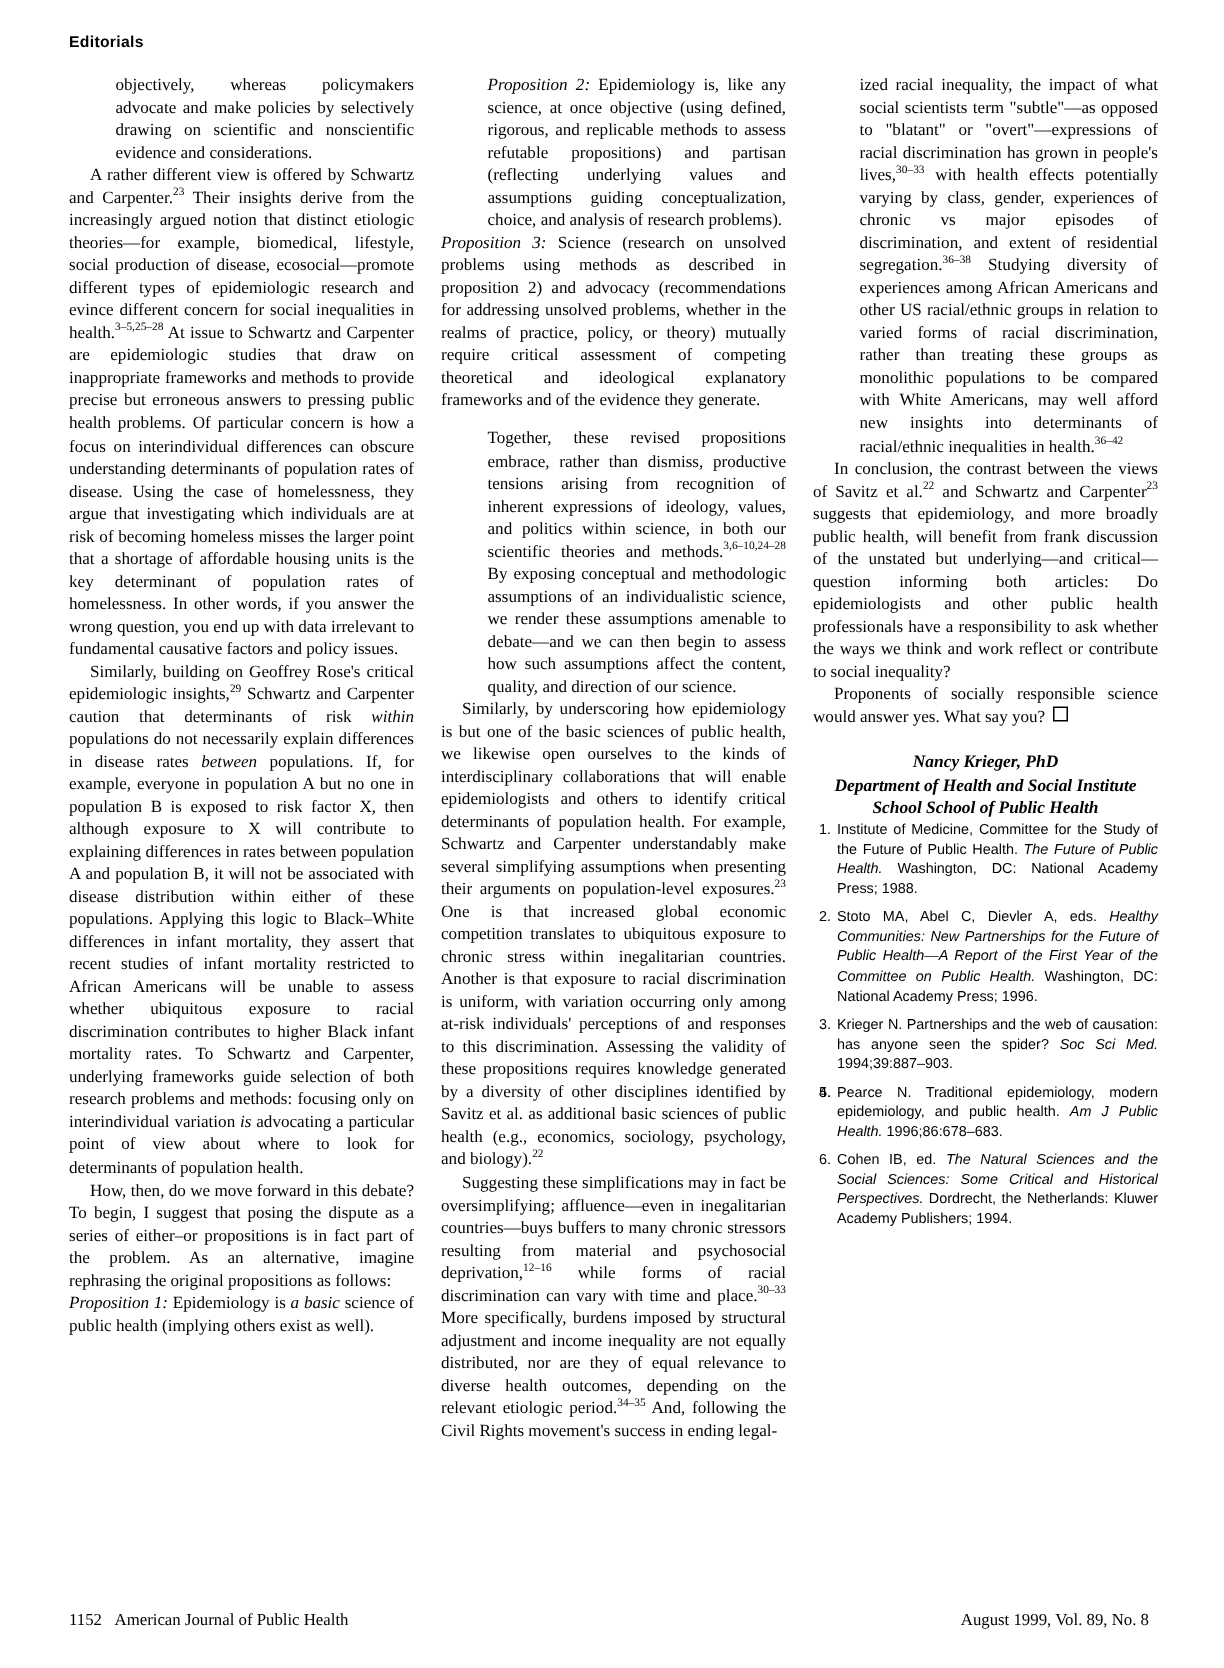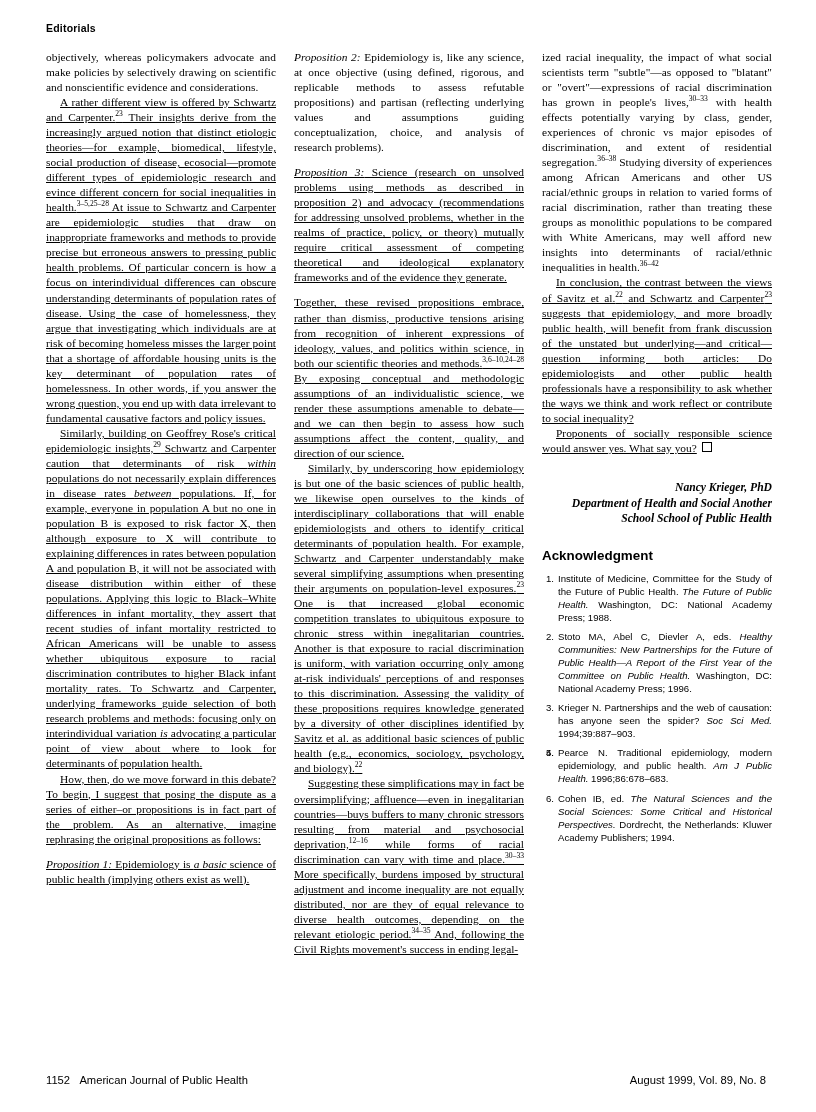--- a/index.html
+++ b/index.html
@@ -46,45 +46,44 @@
     text-align: justify;
     -webkit-hyphens: auto;
     hyphens: auto;
   }
   .col p {
     margin: 0;
     text-indent: 14px;
   }
   .col p.noindent {
     text-indent: 0;
+    margin-left: 31px;
   }
   .col p.prop {
     text-indent: 0;
-    margin-top: 10px;
   }
   .col p + p {
     margin-top: 0;
-    text-decoration: underline;
   }
   .col p.spaced {
     margin-top: 10px;
   }
   i, em { font-style: italic; }
   sup {
     font-size: 7.6px;
     vertical-align: super;
     line-height: 0;
   }
   .sig {
-    text-align: right;
+    text-align: center;
     font-style: italic;
     font-weight: bold;
     font-size: 11.6px;
     line-height: 1.36;
-    margin-top: 24px;
+    margin-top: 14px;
   }
   .sec-head {
     font-family: "Liberation Sans", sans-serif;
     font-weight: bold;
     font-size: 13.4px;
     margin-top: 20px;
     margin-bottom: 7px;
   }
   .ack-body {
     font-family: "Liberation Sans", sans-serif;
@@ -116,21 +115,21 @@
     height: 8px;
     border: 1px solid #000;
     margin-left: 5px;
     vertical-align: 0px;
   }
   .footer {
     position: absolute;
     left: 46px;
     right: 42px;
     bottom: 26px;
-    font-family: Liberation Sans, sans-serif;
+    font-family: Liberation Serif, serif;
     font-size: 11.2px;
     display: flex;
     justify-content: space-between;
   }
   .footer .left { }
   .footer .right { }
 </style>
 </head>
 <body>
 
@@ -156,25 +155,24 @@
       <p><span>Suggesting these simplifications may in fact be oversimplifying; affluence—even in inegalitarian countries—buys buffers to many chronic stressors resulting from material and psychosocial deprivation,</span><sup>12–16</sup><span> while forms of racial discrimination can vary with time and place.</span><sup>30–33</sup><span> More specifically, burdens imposed by structural adjustment and income inequality are not equally distributed, nor are they of equal relevance to diverse health outcomes, depending on the relevant etiologic period.</span><sup>34–35</sup><span> And, following the Civil Rights movement's success in ending legal-</span></p>
     </div>
 
     <div class="col">
       <p class="noindent"><span>ized racial inequality, the impact of what social scientists term "subtle"—as opposed to "blatant" or "overt"—expressions of racial discrimination has grown in people's lives,</span><sup>30–33</sup><span> with health effects potentially varying by class, gender, experiences of chronic vs major episodes of discrimination, and extent of residential segregation.</span><sup>36–38</sup><span> Studying diversity of experiences among African Americans and other US racial/ethnic groups in relation to varied forms of racial discrimination, rather than treating these groups as monolithic populations to be compared with White Americans, may well afford new insights into determinants of racial/ethnic inequalities in health.</span><sup>36–42</sup></p>
       <p><span>In conclusion, the contrast between the views of Savitz et al.</span><sup>22</sup><span> and Schwartz and Carpenter</span><sup>23</sup><span> suggests that epidemiology, and more broadly public health, will benefit from frank discussion of the unstated but underlying—and critical—question informing both articles: Do epidemiologists and other public health professionals have a responsibility to ask whether the ways we think and work reflect or contribute to social inequality?</span></p>
       <p><span>Proponents of socially responsible science would answer yes. What say you?</span><span class="endbox"></span></p>
 
       <div class="sig">
         <div>Nancy Krieger, PhD</div>
-        <div>Department of Health and Social Another</div>
+        <div>Department of Health and Social Institute</div>
         <div>School School of Public Health</div>
       </div>
 
-      <div class="sec-head">Acknowledgment</div>
 
       <div class="refs">
         <div class="ref"><span class="num">1.</span><span><span>Institute of Medicine, Committee for the Study of the Future of Public Health. </span><i>The Future of Public Health.</i><span> Washington, DC: National Academy Press; 1988.</span></span></div>
         <div class="ref"><span class="num">2.</span><span><span>Stoto MA, Abel C, Dievler A, eds. </span><i>Healthy Communities: New Partnerships for the Future of Public Health—A Report of the First Year of the Committee on Public Health.</i><span> Washington, DC: National Academy Press; 1996.</span></span></div>
         <div class="ref"><span class="num">3.</span><span><span>Krieger N. Partnerships and the web of causation: has anyone seen the spider? </span><i>Soc Sci Med.</i><span> 1994;39:887–903.</span></span></div>
         <div class="ref"><span class="num">4.</span></div>
         <div class="ref"><span class="num">5.</span><span><span>Pearce N. Traditional epidemiology, modern epidemiology, and public health. </span><i>Am J Public Health.</i><span> 1996;86:678–683.</span></span></div>
         <div class="ref"><span class="num">6.</span><span><span>Cohen IB, ed. </span><i>The Natural Sciences and the Social Sciences: Some Critical and Historical Perspectives.</i><span> Dordrecht, the Netherlands: Kluwer Academy Publishers; 1994.</span></span></div>
       </div>
     </div>

